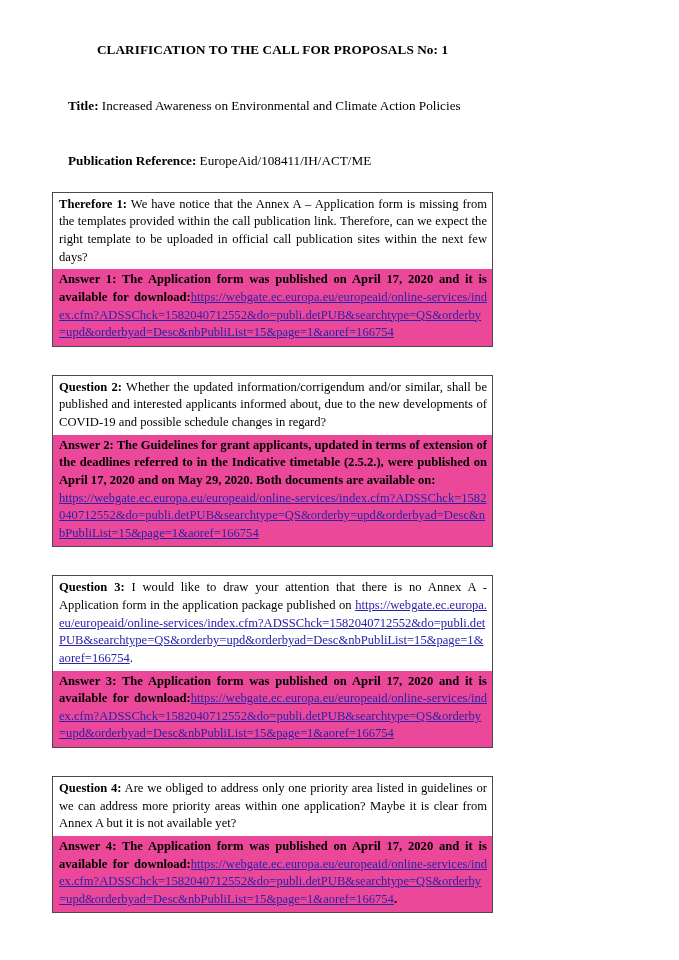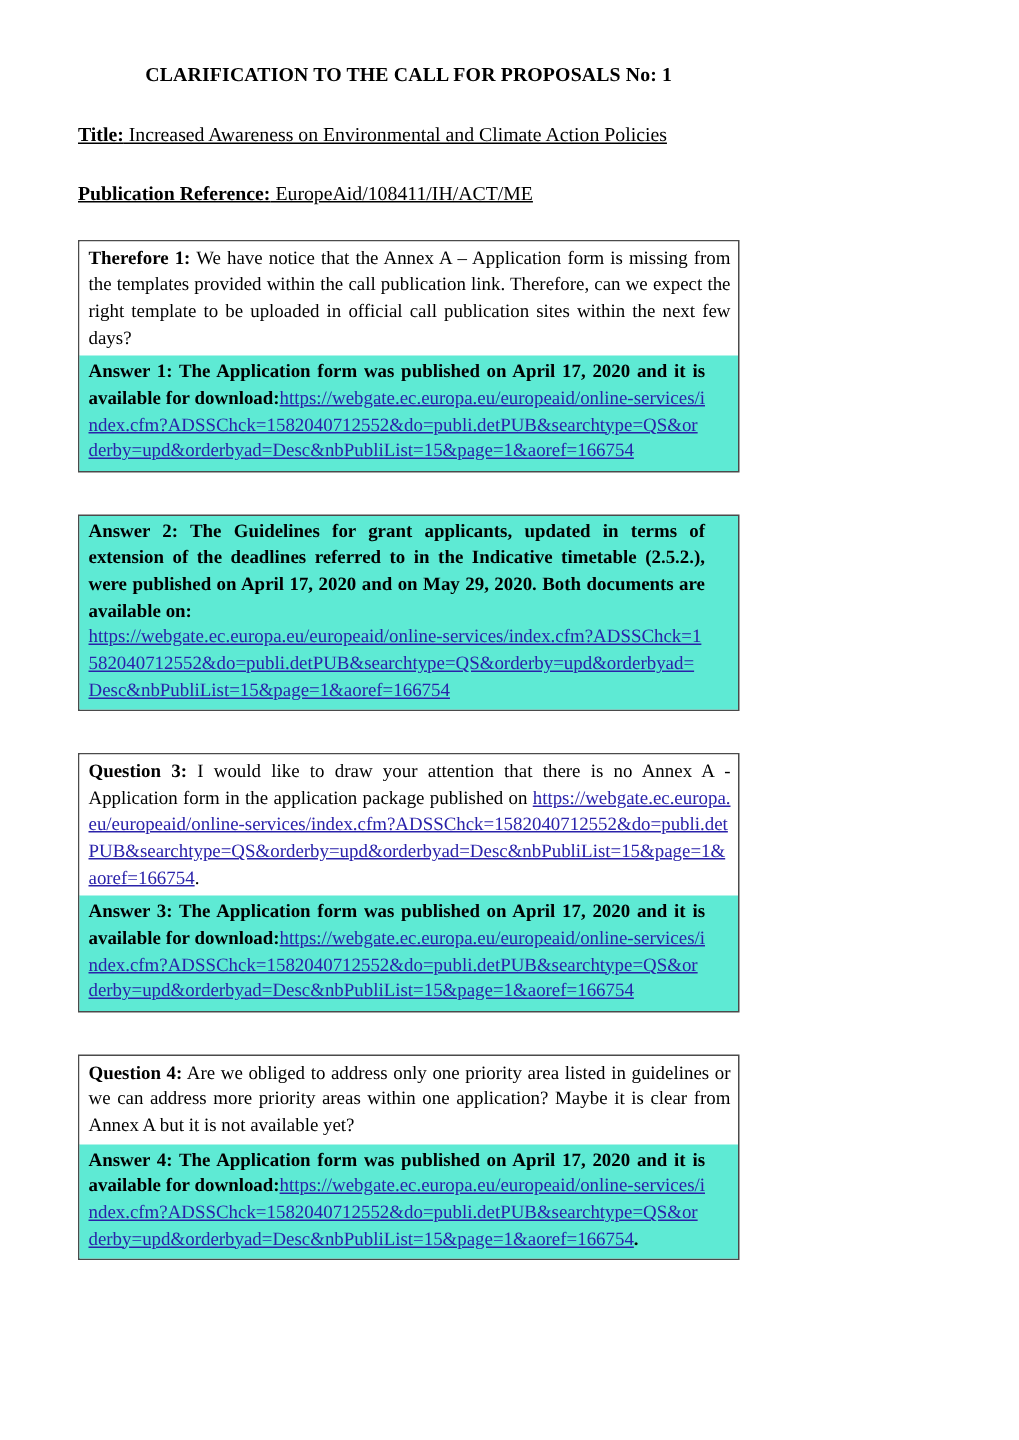--- a/index.html
+++ b/index.html
@@ -28,23 +28,22 @@
     font-size: 13.2px;
     letter-spacing: 0.1px;
     margin: 0;
     padding-top: 42px;
     line-height: 1.2;
   }
 
   .meta-line {
     font-size: 13.2px;
     line-height: 1.25;
-    margin: 0;
+    margin: 16px;
     padding-top: 24px;
-    text-decoration: underline;
   }
   .meta-line .lbl { font-weight: bold; }
   .meta-line.second { padding-top: 23px; }
 
   .qa-heading {
     text-align: center;
     font-weight: bold;
     font-size: 13.2px;
     margin: 0;
     padding-top: 27px;
@@ -65,22 +64,22 @@
 
   .q-part {
     background: #ffffff;
     padding: 3px 5px 3px 6px;
     font-size: 12.6px;
     line-height: 1.40;
     text-align: justify;
     text-justify: inter-word;
   }
   .a-part {
-    background: #5eead4;
-    padding: 2px 22px 4px 6px;
+    background: #ec4899;
+    padding: 2px 5px 4px 6px;
     font-size: 12.6px;
     line-height: 1.40;
     text-align: justify;
     text-justify: inter-word;
     font-weight: bold;
   }
 
   .lead {
     font-weight: bold;
   }
@@ -123,20 +122,23 @@
     <div class="qa-block">
       <div class="q-part">
         <span class="lead">Therefore 1:</span><span class="qtext"> We have notice that the Annex A – Application form is missing from the templates provided within the call publication link. Therefore, can we expect the right template to be uploaded in official call publication sites within the next few days?</span>
       </div>
       <div class="a-part">
         <span class="lead">Answer 1:</span><span class="lead"> The Application form was published on April 17, 2020 and it is available for download:</span><a class="url" href="#">https://webgate.ec.europa.eu/europeaid/online-services/index.cfm?ADSSChck=1582040712552&amp;do=publi.detPUB&amp;searchtype=QS&amp;orderby=upd&amp;orderbyad=Desc&amp;nbPubliList=15&amp;page=1&amp;aoref=166754</a><span class="period"></span>
       </div>
     </div>
 
     <div class="qa-block">
+      <div class="q-part">
+        <span class="lead">Question 2:</span><span class="qtext"> Whether the updated information/corrigendum and/or similar, shall be published and interested applicants informed about, due to the new developments of COVID-19 and possible schedule changes in regard?</span>
+      </div>
       <div class="a-part">
         <span class="lead">Answer 2:</span><span class="lead">  The Guidelines for grant applicants, updated in terms of extension of the deadlines referred to in the Indicative timetable (2.5.2.), were published on April 17, 2020 and on May 29, 2020. Both documents are available on:</span><a class="url url-block" href="#">https://webgate.ec.europa.eu/europeaid/online-services/index.cfm?ADSSChck=1582040712552&amp;do=publi.detPUB&amp;searchtype=QS&amp;orderby=upd&amp;orderbyad=Desc&amp;nbPubliList=15&amp;page=1&amp;aoref=166754</a><span class="period"></span>
       </div>
     </div>
 
     <div class="qa-block">
       <div class="q-part">
         <span class="lead">Question 3:</span><span class="qtext"> I would like to draw your attention that there is no Annex A - Application form in the application package published on </span><a class="url" href="#">https://webgate.ec.europa.eu/europeaid/online-services/index.cfm?ADSSChck=1582040712552&amp;do=publi.detPUB&amp;searchtype=QS&amp;orderby=upd&amp;orderbyad=Desc&amp;nbPubliList=15&amp;page=1&amp;aoref=166754</a><span class="period">.</span>
       </div>
       <div class="a-part">

